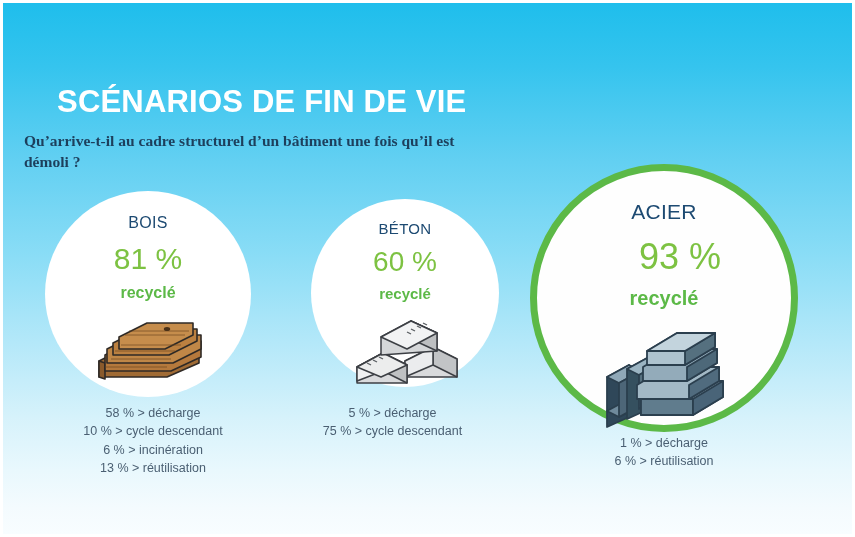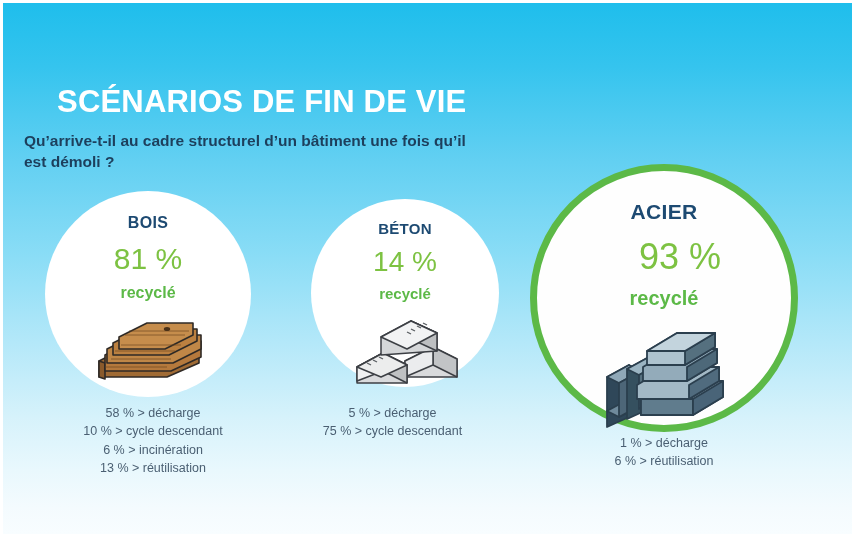--- a/index.html
+++ b/index.html
@@ -52,39 +52,40 @@
   }
   .subtitle {
     margin: 0;
     margin-top: 12px;
     margin-left: -33px;
     font-size: 15.5px;
     font-weight: bold;
     color: #1d3f5c;
     line-height: 1.35;
     max-width: 455px;
+    font-family: Liberation Serif, serif;
   }
 
   
   .circle {
     position: absolute;
     border-radius: 50%;
     background: #ffffff;
     box-sizing: border-box;
   }
   .circle-inner {
     position: relative;
     width: 100%;
     height: 100%;
     display: flex;
     flex-direction: column;
     align-items: center;
   }
   .mat-name {
-    font-weight: bold;
+    font-weight: normal;
     color: #1d4a72;
     letter-spacing: 0.3px;
     line-height: 1;
   }
   .mat-pct {
     color: #7dc242;
     line-height: 1;
     font-weight: normal;
   }
   .mat-rec {
@@ -193,21 +194,21 @@
   <div class="caption" id="caption-bois">
     <div>58 % &gt; décharge</div>
     <div>10 % &gt; cycle descendant</div>
     <div>6 % &gt; incinération</div>
     <div>13 % &gt; réutilisation</div>
   </div>
 
   <div class="circle" id="circle-beton">
     <div class="circle-inner">
       <div class="mat-name">BÉTON</div>
-      <div class="mat-pct">14 %</div>
+      <div class="mat-pct">60 %</div>
       <div class="mat-rec">recyclé</div>
       <div class="mat-icon">
         <svg width="112" height="80" viewBox="0 0 112 80">
           <g stroke="#3c3f44" stroke-width="1.5" stroke-linejoin="round">
 
             <polygon points="56,50 84,36 108,48 108,66 56,66" fill="#d9dadc"></polygon>
             <polygon points="84,36 108,48 108,66 84,54" fill="#c2c4c6"></polygon>
             <polygon points="84,36 56,50 56,66 84,54" fill="#ebecee"></polygon>
 
             <polygon points="8,56 34,42 58,54 58,72 8,72" fill="#d9dadc"></polygon>

